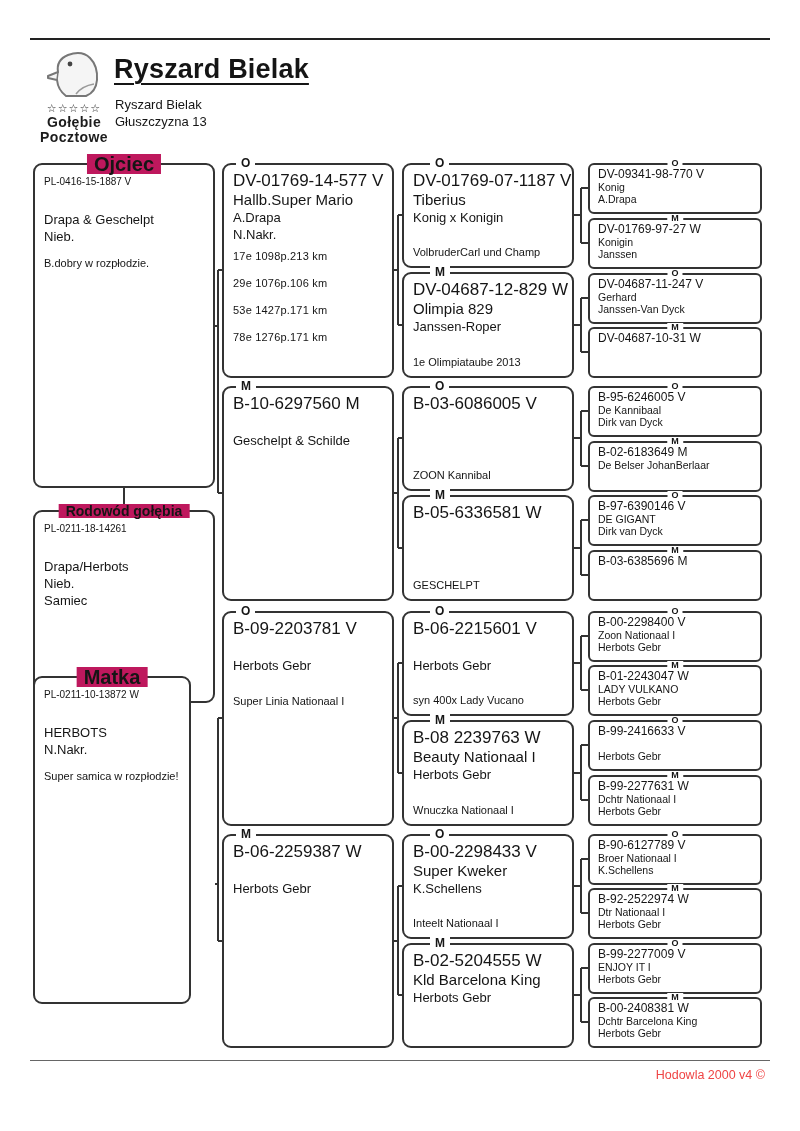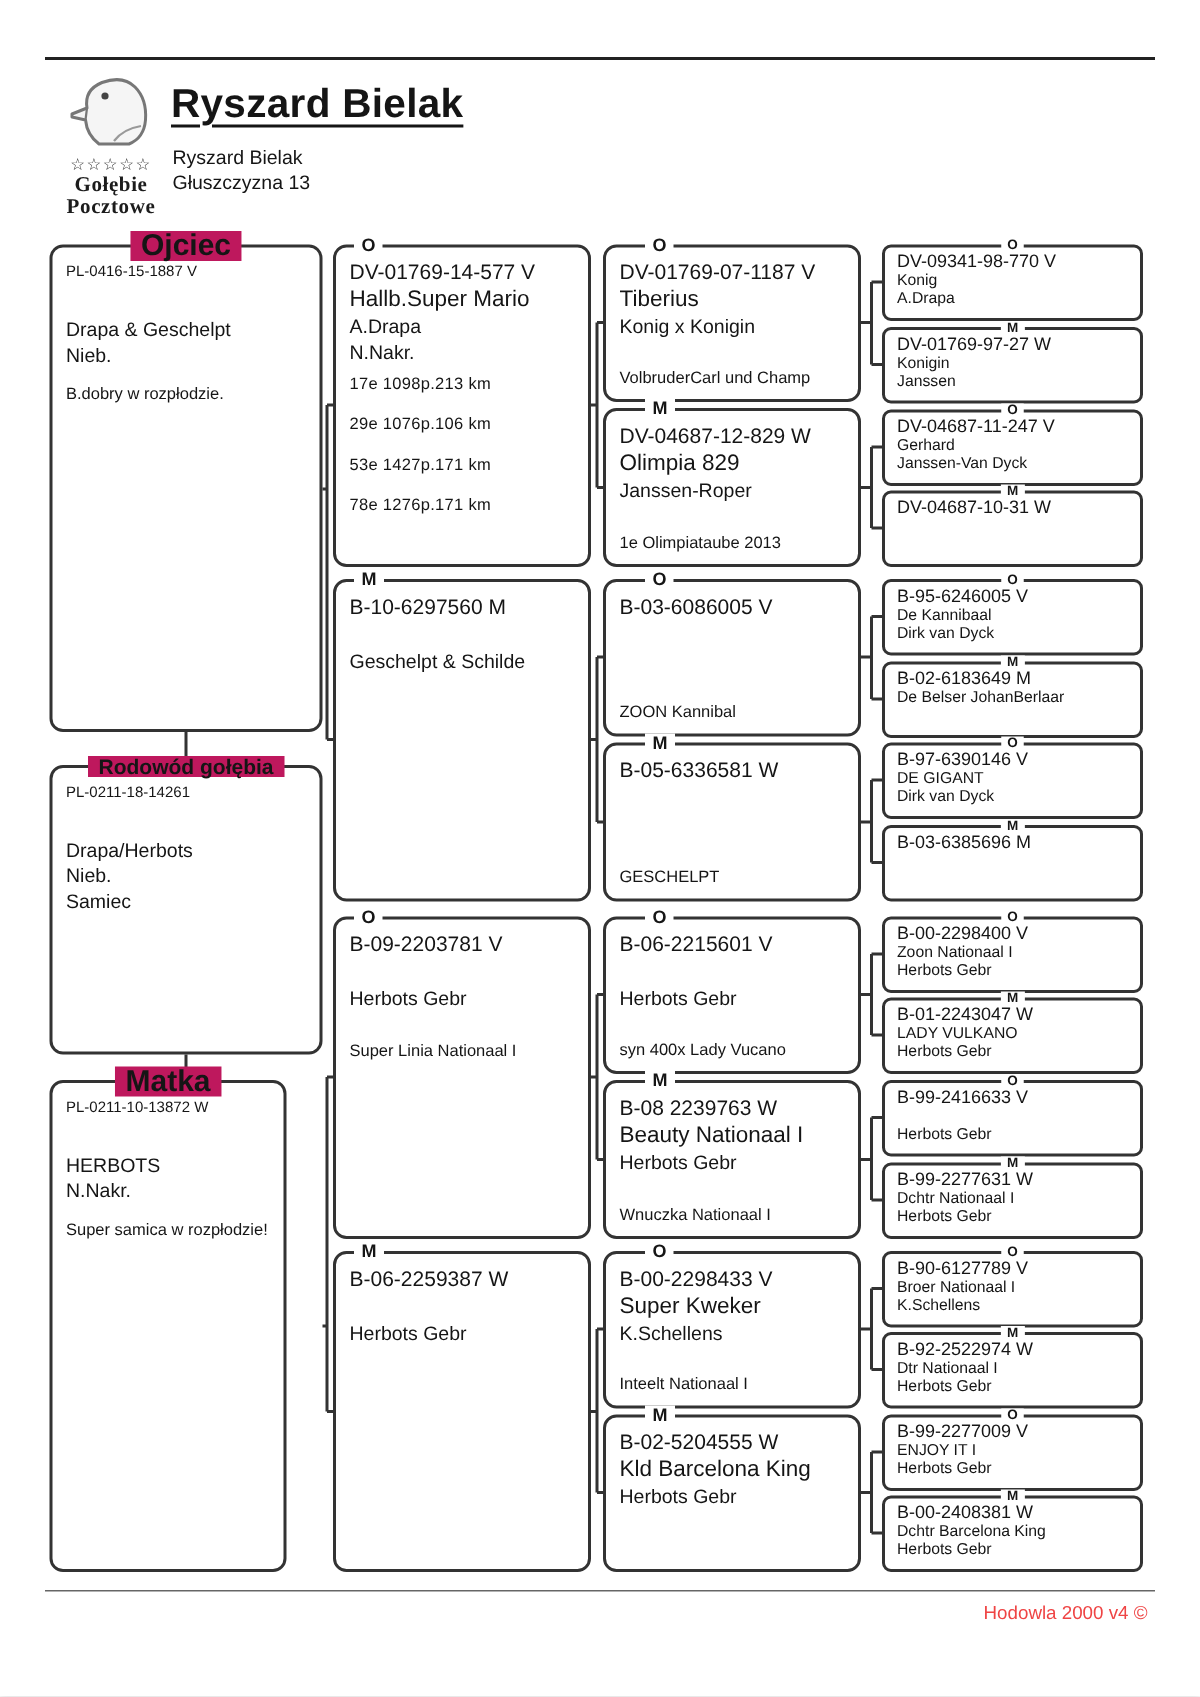--- a/index.html
+++ b/index.html
@@ -8,35 +8,35 @@
   .page{position:relative;width:800px;height:1131px;background:#ffffff;margin:0 auto;overflow:hidden;box-shadow:0 0 4px rgba(0,0,0,.25)}
   .rule{position:absolute;background:#222}
   .thin-rule{position:absolute;background:#666}
 
   
   .title{position:absolute;left:114px;top:54px;font-size:27px;font-weight:bold;letter-spacing:.2px;
          text-decoration:underline;text-decoration-thickness:2px;text-underline-offset:5px}
   .breeder{position:absolute;left:115px;top:96px;font-size:13px;line-height:17px}
   .logo{position:absolute;left:34px;top:48px;width:80px;text-align:center}
   .stars{font-size:11px;line-height:13px;letter-spacing:1px;color:#333;font-family:"DejaVu Sans",sans-serif}
-  .logoname{font-family:Liberation Serif, serif;font-weight:bold;font-size:14px;line-height:15px;letter-spacing:.4px;color:#1c1c1c}
+  .logoname{font-family:Liberation Sans, sans-serif;font-weight:bold;font-size:14px;line-height:15px;letter-spacing:.4px;color:#1c1c1c}
 
   
   .pbox{position:absolute;border:2px solid #333;border-radius:9px;background:#fff;padding:7px 9px 6px}
   .pbox.col4{border-radius:6px;padding:2px 8px}
   .legend{position:absolute;left:50%;transform:translateX(-50%);background:#be185d;padding:0 7px;font-weight:bold;white-space:nowrap;line-height:1}
   .legend.lg{font-size:20px;top:-11px}
   .legend.md{font-size:14px;top:-8px}
   .tag{position:absolute;top:-8px;background:#fff;padding:0 5px;font-weight:bold;font-size:12px;line-height:1}
   .col2 .tag{left:12px}
   .col3 .tag{left:26px}
   .col4 .tag{left:50%;transform:translateX(-50%);top:-6px;font-size:9px;padding:0 4px}
 
   .col1 .ring{font-size:10px;line-height:20px;white-space:nowrap}
-  .col2 .ring,.col3 .ring{font-size:14px;line-height:18px;white-space:nowrap}
+  .col2 .ring,.col3 .ring{font-size:17px;line-height:18px;white-space:nowrap}
   .col4 .ring{font-size:12px;line-height:14px;white-space:nowrap}
   .name{font-size:15px;line-height:19px;min-height:19px;white-space:nowrap}
   .lines .ln{font-size:13px;line-height:17px;min-height:17px;white-space:nowrap}
   .col4 .lines .ln{font-size:10.5px;line-height:12px;min-height:12px}
   .results{margin-top:6px}
   .results .ln{font-size:11px;line-height:14px;margin-bottom:13px;letter-spacing:.2px;white-space:nowrap}
   .smallblk .ln{font-size:11px;line-height:14px;white-space:nowrap}
   .col1 .smallblk{margin-top:11px}
   .col2 .smallblk{margin-top:20px}
   .col3 .smallblk{position:absolute;left:9px;right:6px;bottom:7px}
@@ -102,21 +102,21 @@
   <div class="pbox col1" style="left:33px;top:510px;width:182px;height:193px">
     <span class="legend md">Rodowód gołębia</span>
     <div class="ring">PL-0211-18-14261</div>
     <div class="name"></div>
     <div class="lines">
         <div class="ln">Drapa/Herbots</div>
         <div class="ln">Nieb.</div>
         <div class="ln">Samiec</div>
       </div>
   </div>
-  <div class="pbox col1" style="left:33px;top:720px;width:158px;height:328px">
+  <div class="pbox col1" style="left:33px;top:676px;width:158px;height:328px">
     <span class="legend lg">Matka</span>
     <div class="ring">PL-0211-10-13872 W</div>
     <div class="name"></div>
     <div class="lines">
         <div class="ln">HERBOTS</div>
         <div class="ln">N.Nakr.</div>
       </div>
     <div class="smallblk">
         <div class="ln">Super samica w rozpłodzie!</div>
       </div>

